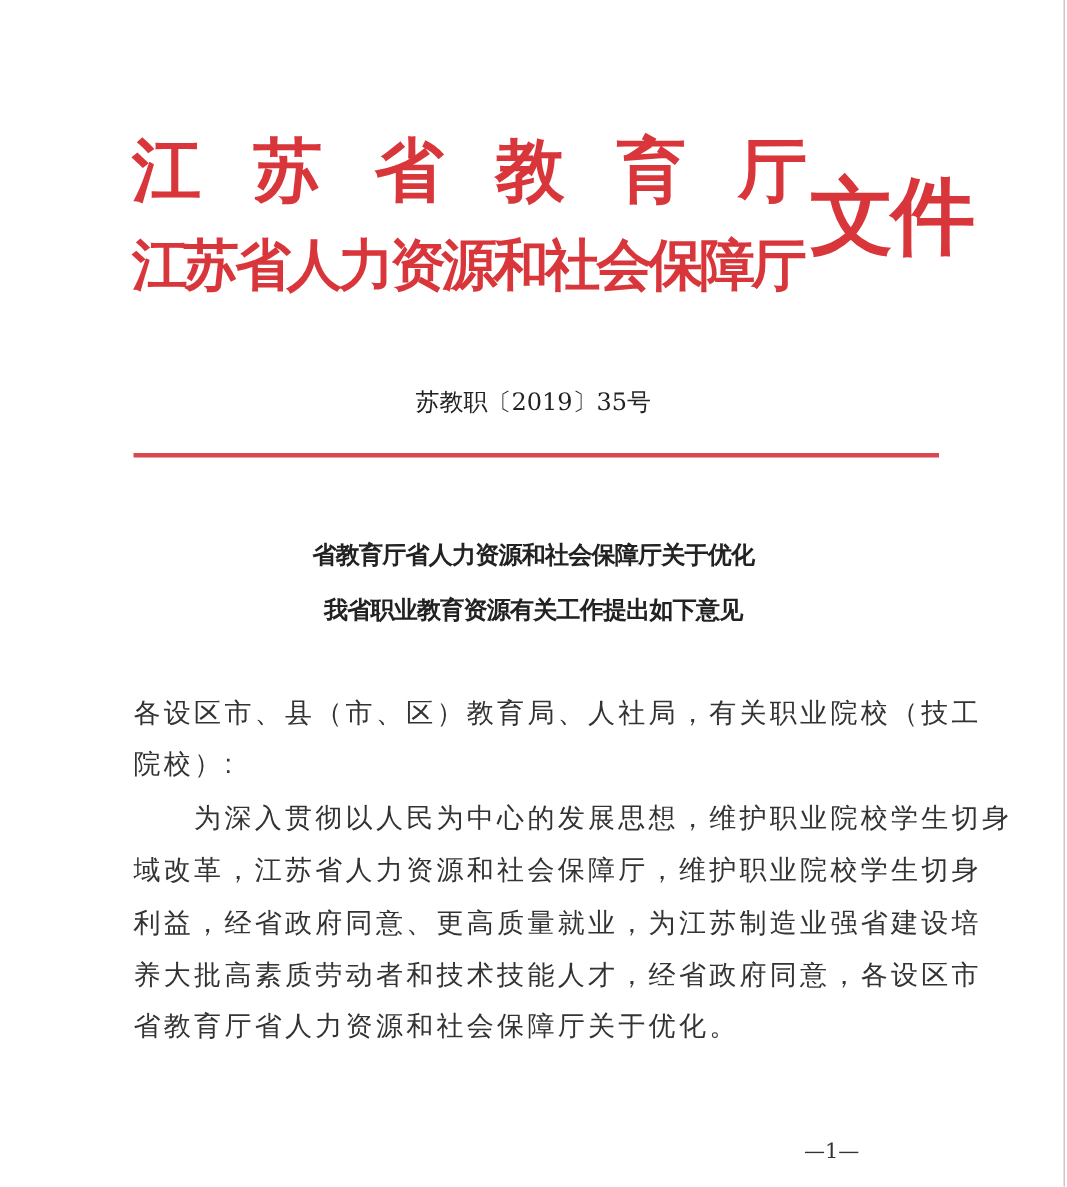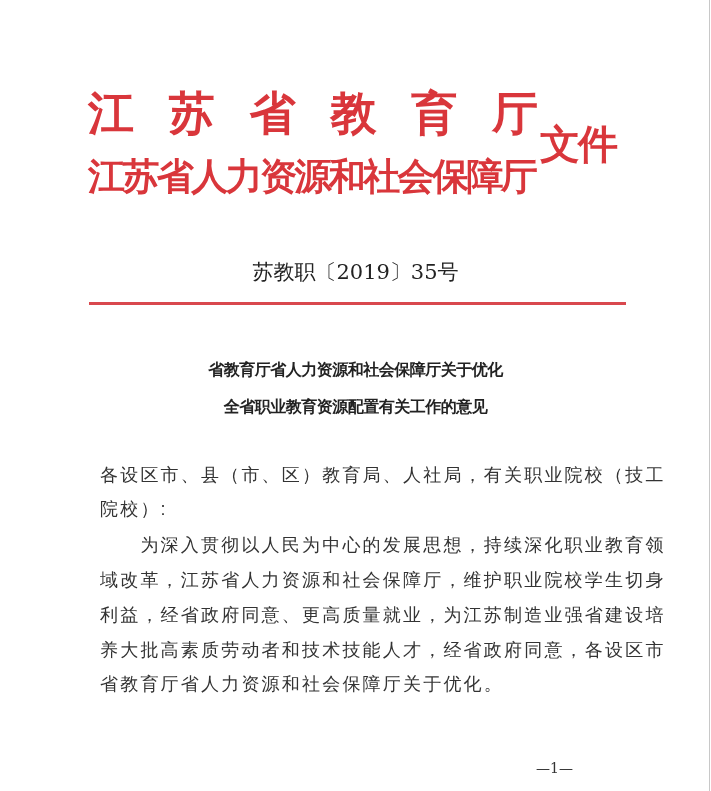--- a/index.html
+++ b/index.html
@@ -6,28 +6,28 @@
   body { width:711px; height:791px; background:#ffffff; position:relative; overflow:hidden;
          font-family:"DejaVu Serif", serif; }
   .edge { position:absolute; top:0; right:1px; width:1px; height:791px; background:#c8c8c8; }
   .hdr1 { position:absolute; left:88px; top:84px; width:450px; height:58px; color:#d9363b;
           font-family:"DejaVu Serif", serif; font-weight:bold; font-size:46px; line-height:58px;
           display:flex; justify-content:space-between; }
   .hdr2 { position:absolute; left:88px; top:150px; width:450px; height:52px; color:#d9363b;
           font-family:"DejaVu Serif", serif; font-weight:bold; font-size:37px; line-height:52px;
           letter-spacing:-2.6px; white-space:nowrap; }
   .wj { position:absolute; left:540px; top:114px; color:#d9363b; font-family:"DejaVu Serif", serif;
-        font-weight:bold; font-size:40px; line-height:60px; letter-spacing:-2px; }
-  .docno { position:absolute; left:0; width:711px; top:258px; text-align:center; font-size:21px;
+        font-weight:bold; font-size:56px; line-height:60px; letter-spacing:-2px; }
+  .docno { position:absolute; left:0; width:711px; top:258px; text-align:center; font-size:16px;
            color:#222; font-family:"DejaVu Serif", serif; }
   .redline { position:absolute; left:89px; top:302px; width:537px; height:3px; background:#d9484e; }
   .title { position:absolute; left:0; width:711px; text-align:center; font-family:"DejaVu Serif", serif;
            font-weight:bold; font-size:16px; color:#222; letter-spacing:-0.5px; }
   .t1 { top:360px; } .t2 { top:397px; }
-  .body { position:absolute; left:100px; width:540px; font-size:18px; color:#333; font-family:Liberation Sans, sans-serif;
+  .body { position:absolute; left:89px; width:540px; font-size:18px; color:#333; font-family:Liberation Sans, sans-serif;
           letter-spacing:2.2px; white-space:nowrap; }
   .pageno { position:absolute; left:536px; top:760px; font-size:14px; color:#333; font-family:"DejaVu Serif", serif; }
 </style>
 </head>
 <body>
 
 <div class="edge"></div>
 
 <div class="hdr1">
   <span>江</span>
@@ -37,23 +37,23 @@
   <span>育</span>
   <span>厅</span>
 </div>
 <div class="hdr2">江苏省人力资源和社会保障厅</div>
 <div class="wj">文件</div>
 
 <div class="docno">苏教职〔2019〕35号</div>
 <div class="redline"></div>
 
 <div class="title t1">省教育厅省人力资源和社会保障厅关于优化</div>
-<div class="title t2">全省职业教育资源配置有关工作的意见</div>
+<div class="title t2">我省职业教育资源有关工作提出如下意见</div>
 
 <div class="body" style="top:463px">各设区市、县（市、区）教育局、人社局，有关职业院校（技工</div>
 <div class="body" style="top:497px">院校）:</div>
-<div class="body" style="top:533px">　　为深入贯彻以人民为中心的发展思想，持续深化职业教育领</div>
+<div class="body" style="top:533px">　　为深入贯彻以人民为中心的发展思想，维护职业院校学生切身</div>
 <div class="body" style="top:568px">域改革，江苏省人力资源和社会保障厅，维护职业院校学生切身</div>
 <div class="body" style="top:603px">利益，经省政府同意、更高质量就业，为江苏制造业强省建设培</div>
 <div class="body" style="top:638px">养大批高素质劳动者和技术技能人才，经省政府同意，各设区市</div>
 <div class="body" style="top:672px">省教育厅省人力资源和社会保障厅关于优化。</div>
 
 <div class="pageno">—1—</div>
 
 </body></html>

